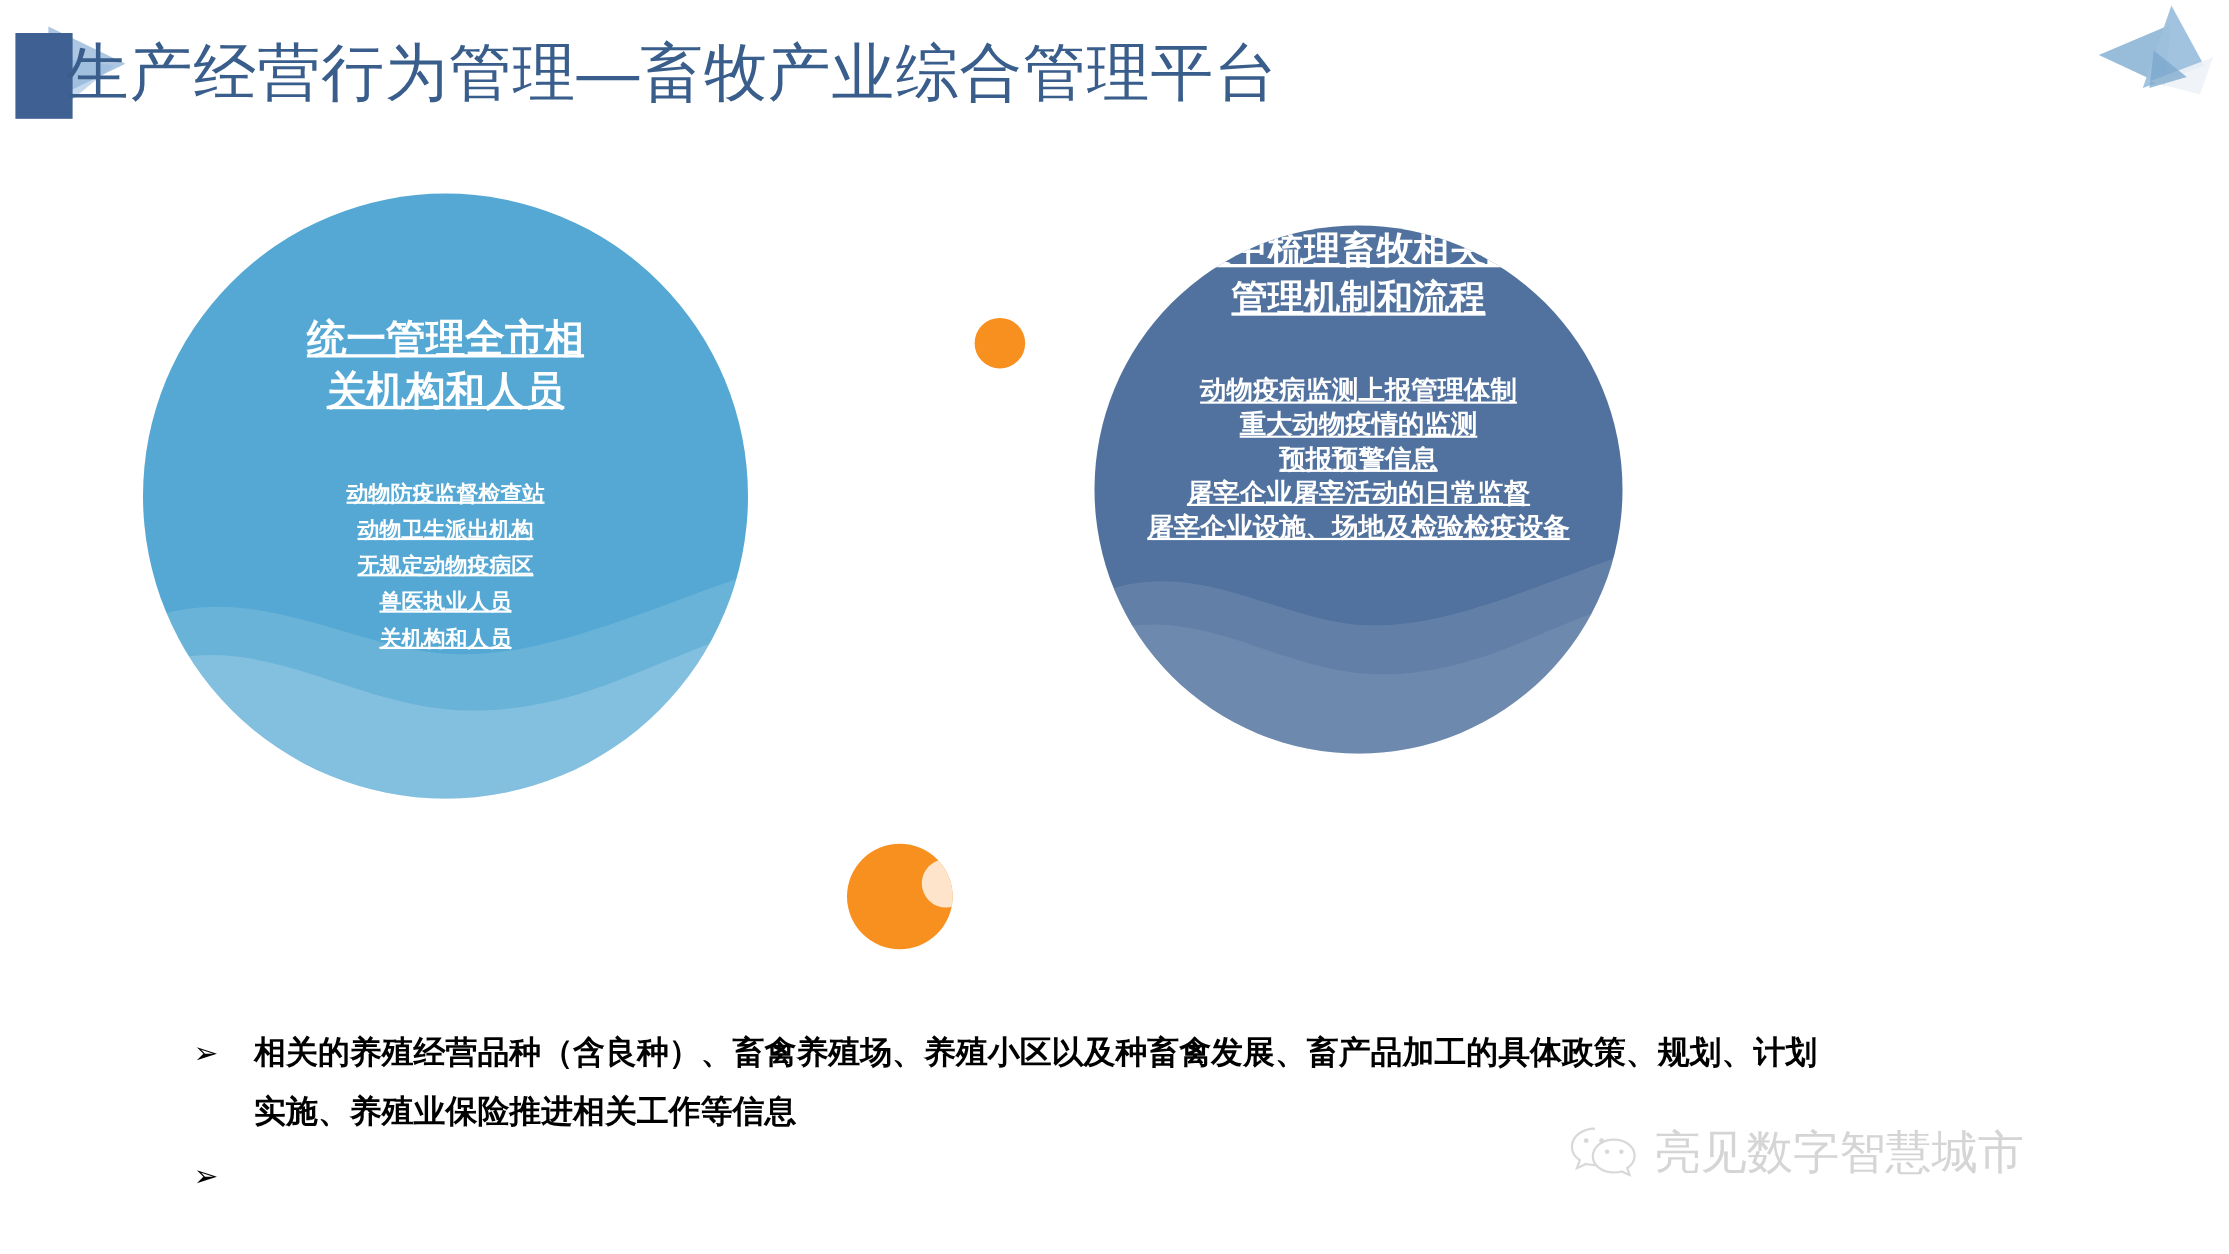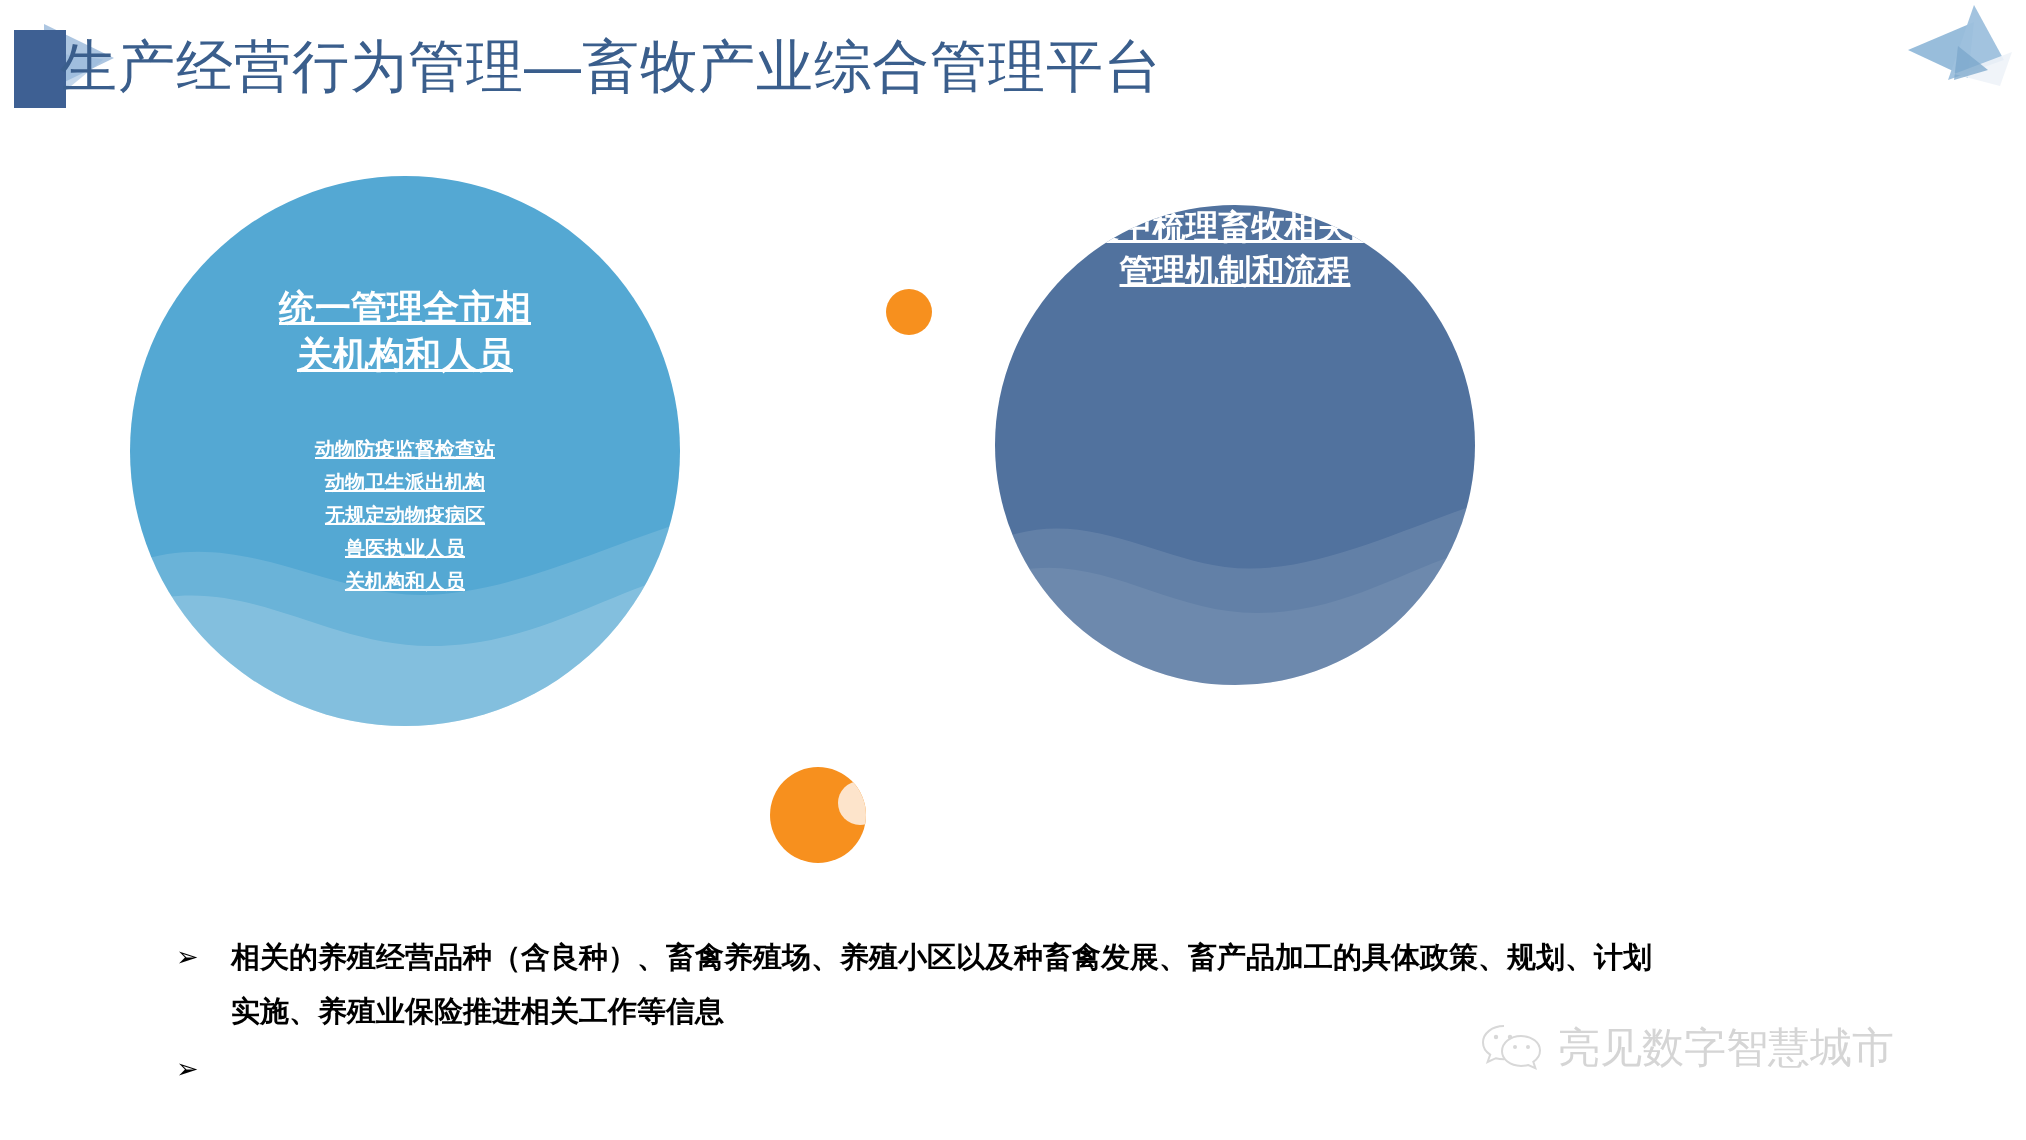--- a/index.html
+++ b/index.html
@@ -48,21 +48,21 @@
 
   
   #bullet-list{position:absolute;left:176px;top:930px;width:1650px;
       font-size:29px;color:#000000;font-weight:bold;}
   .bullet-row{display:flex;align-items:flex-start;margin-bottom:4px;}
   .bullet-marker{width:55px;flex:0 0 55px;font-size:27px;line-height:54px;color:#000;}
   .bullet-text{line-height:54px;}
   .bullet-text .cont{display:block;}
 
   
-  #watermark{position:absolute;left:1480px;top:1022px;display:flex;align-items:center;
+  #watermark{position:absolute;left:1426px;top:1022px;display:flex;align-items:center;
       color:#d2d2d2;}
   #watermark-label{font-size:42px;line-height:50px;color:#d5d5d5;margin-left:14px;
       text-shadow:1px 1px 0 #ffffff;}
 </style>
 </head>
 <body>
 
 <div id="title-bar">
   <div id="title-accent-tri-a"></div>
   <div id="title-accent-tri-b"></div>
@@ -106,20 +106,27 @@
     <svg width="480" height="480" viewBox="0 0 480 480" xmlns="http://www.w3.org/2000/svg">
       <path d="M0,336 C85,300 155,352 230,362 C310,372 392,330 480,300 L480,480 L0,480 Z" fill="#ffffff" opacity="0.10"></path>
       <path d="M0,372 C96,338 166,408 262,408 C350,408 412,362 480,344 L480,480 L0,480 Z" fill="#ffffff" opacity="0.07"></path>
     </svg>
   </div>
   <div class="bubble-content">
     <div class="bubble-heading">
       <div>集中梳理畜牧相关的</div>
       <div>管理机制和流程</div>
     </div>
+    <div class="bubble-body">
+      <div>动物疫病监测上报管理体制</div>
+      <div>重大动物疫情的监测</div>
+      <div>预报预警信息</div>
+      <div>屠宰企业屠宰活动的日常监督</div>
+      <div>屠宰企业设施、场地及检验检疫设备</div>
+    </div>
   </div>
 </div>
 
 <div id="orange-dot-small"></div>
 <div id="orange-dot-large">
   <div id="orange-dot-highlight"></div>
 </div>
 
 <div id="bullet-list">
   <div class="bullet-row">

